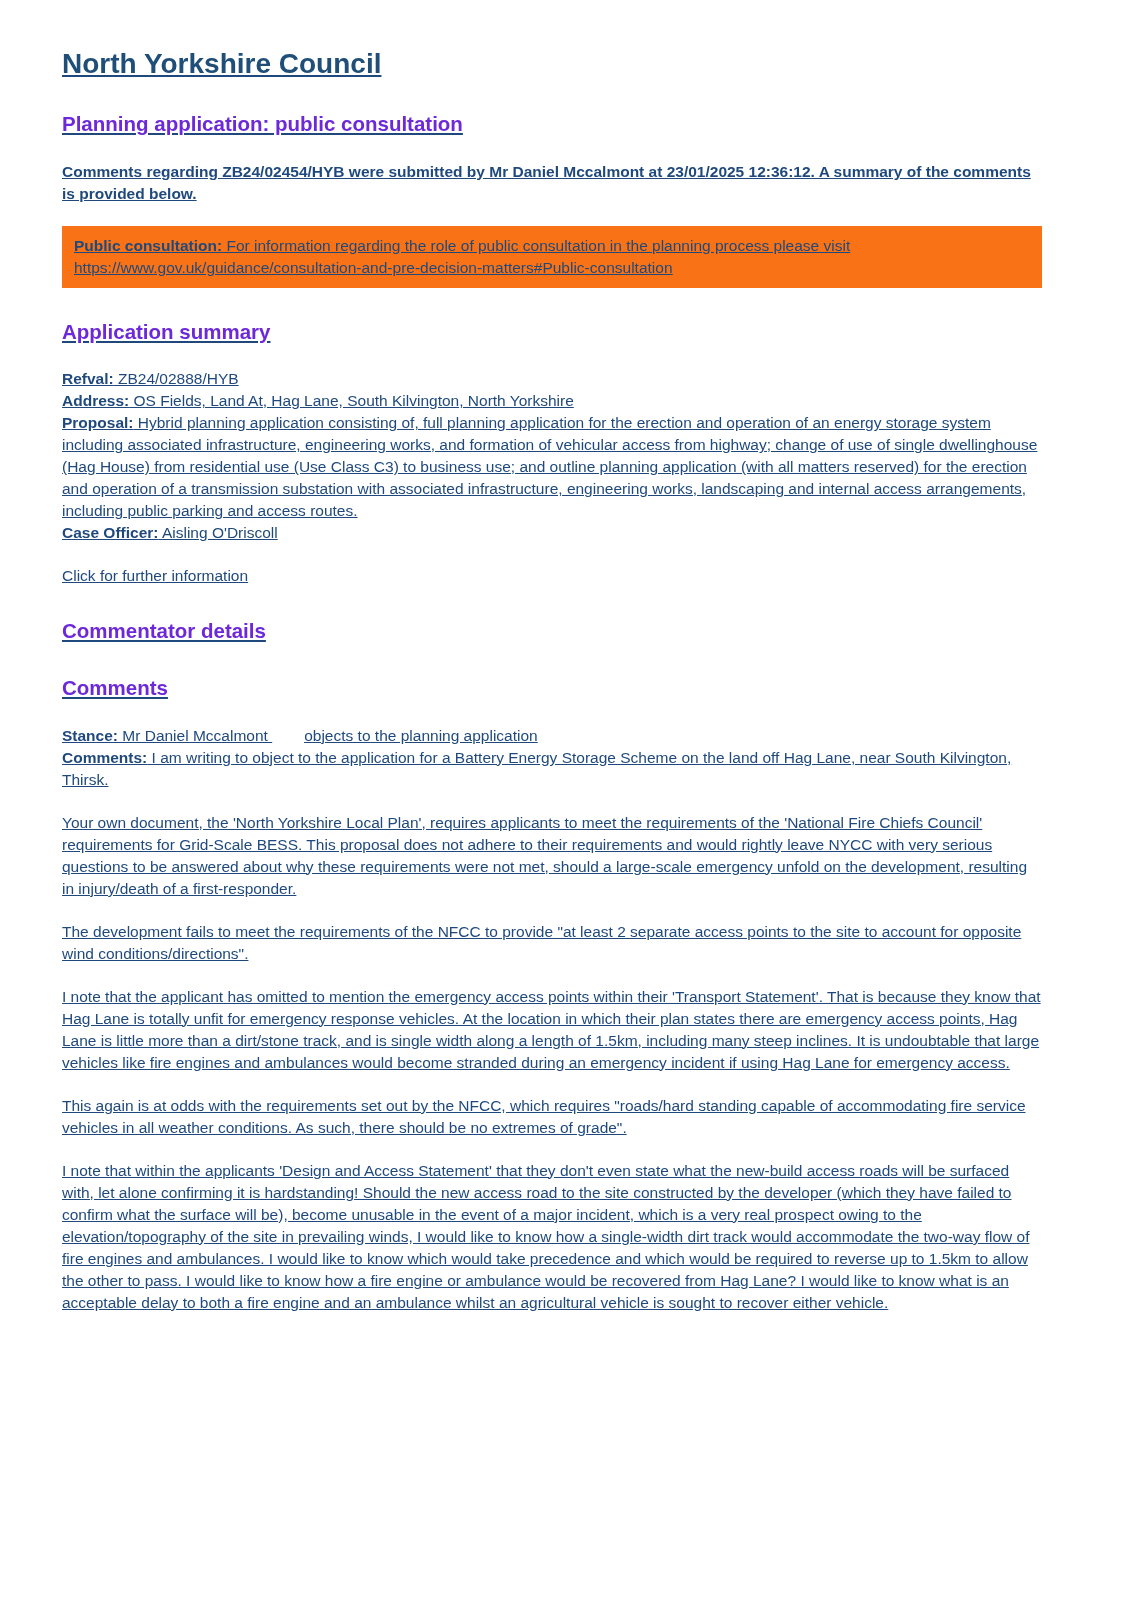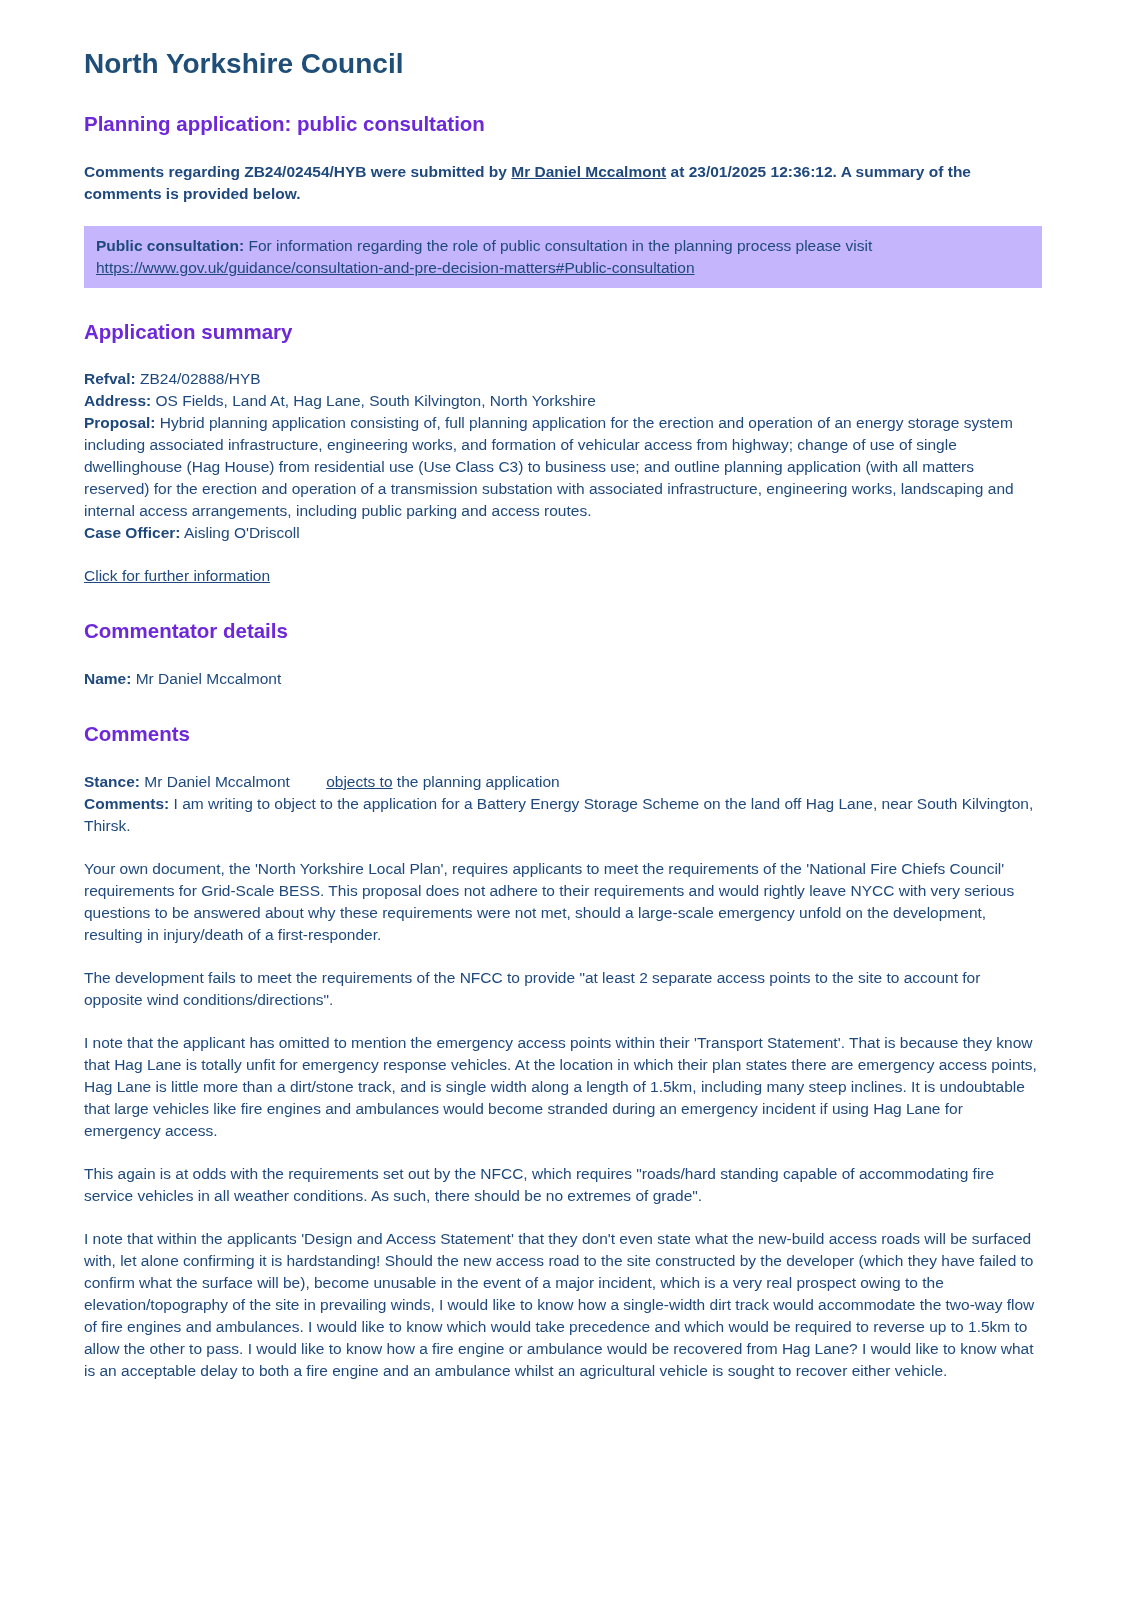--- a/index.html
+++ b/index.html
@@ -7,21 +7,21 @@
   body {
     width: 1130px;
     height: 1600px;
     overflow: hidden;
     background: #ffffff;
     font-family: "Liberation Sans", sans-serif;
     color: #1f497d;
     font-size: 15.5px;
     line-height: 1.42;
   }
-  .page { padding: 48px 88px 0 84px; }
+  .page { padding: 48px 88px 0 62px; text-decoration: underline; }
 
   h1 {
     color: #1f4e79;
     font-size: 28px;
     font-weight: bold;
     margin: 0 0 28px 0;
     line-height: 1.15;
   }
   h2 {
     color: #6d28d9;
@@ -34,21 +34,21 @@
   .bold { font-weight: bold; }
   .u { text-decoration: underline; margin-left: 32px; }
 
   a.link {
     color: inherit;
     text-decoration: underline;
     cursor: pointer;
   }
 
   .notice {
-    background: #c4b5fd;
+    background: #f97316;
     padding: 9px 12px;
     margin: 0 0 10px 0;
   }
 
   .fields .field { margin: 0; }
   .linkline { margin: 21px 0 21px 0; }
 
   .stance-block { margin: 0 0 21px 0; }
 </style>
 </head>
@@ -71,21 +71,20 @@
     <div class="field"><strong>Address:</strong><span> OS Fields, Land At, Hag Lane, South Kilvington, North Yorkshire</span></div>
     <div class="field"><strong>Proposal:</strong><span> Hybrid planning application consisting of, full planning application for the erection and operation of an energy storage system including associated infrastructure, engineering works, and formation of vehicular access from highway; change of use of single dwellinghouse (Hag House) from residential use (Use Class C3) to business use; and outline planning application (with all matters reserved) for the erection and operation of a transmission substation with associated infrastructure, engineering works, landscaping and internal access arrangements, including public parking and access routes.</span></div>
     <div class="field"><strong>Case Officer:</strong><span> Aisling O'Driscoll</span></div>
   </div>
 
   <p class="linkline"><a class="link">Click for further information</a></p>
 
   <h2>Commentator details</h2>
 
   <div class="fields">
-    <div class="field"><strong>Name:</strong><span> Mr Daniel Mccalmont</span></div>
   </div>
 
   <h2>Comments</h2>
 
   <div class="stance-block">
     <div class="field"><strong>Stance:</strong><span> Mr Daniel Mccalmont </span><span class="u">objects to</span><span> the planning application</span></div>
     <div class="field"><strong>Comments:</strong><span> I am writing to object to the application for a Battery Energy Storage Scheme on the land off Hag Lane, near South Kilvington, Thirsk.</span></div>
   </div>
 
   <p>Your own document, the 'North Yorkshire Local Plan', requires applicants to meet the requirements of the 'National Fire Chiefs Council' requirements for Grid-Scale BESS. This proposal does not adhere to their requirements and would rightly leave NYCC with very serious questions to be answered about why these requirements were not met, should a large-scale emergency unfold on the development, resulting in injury/death of a first-responder.</p>

